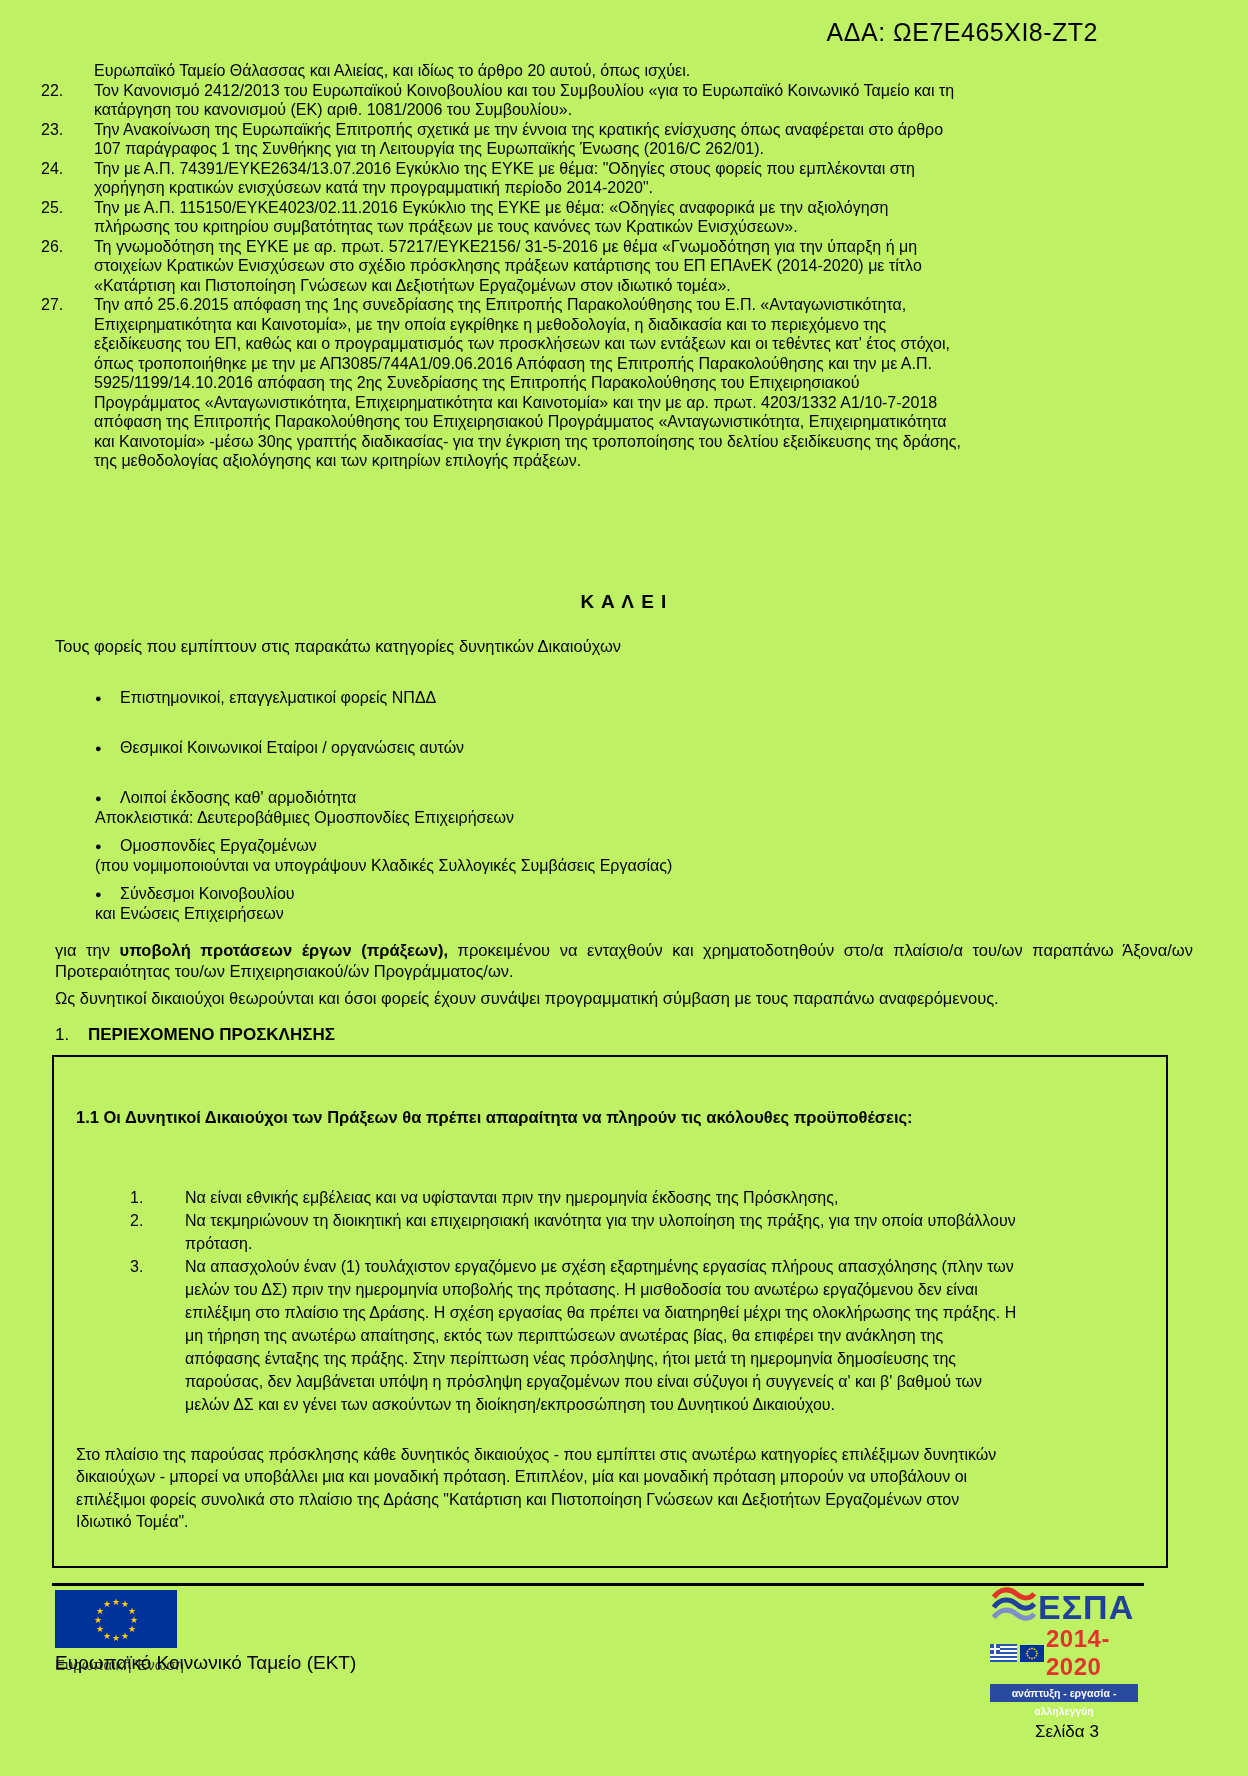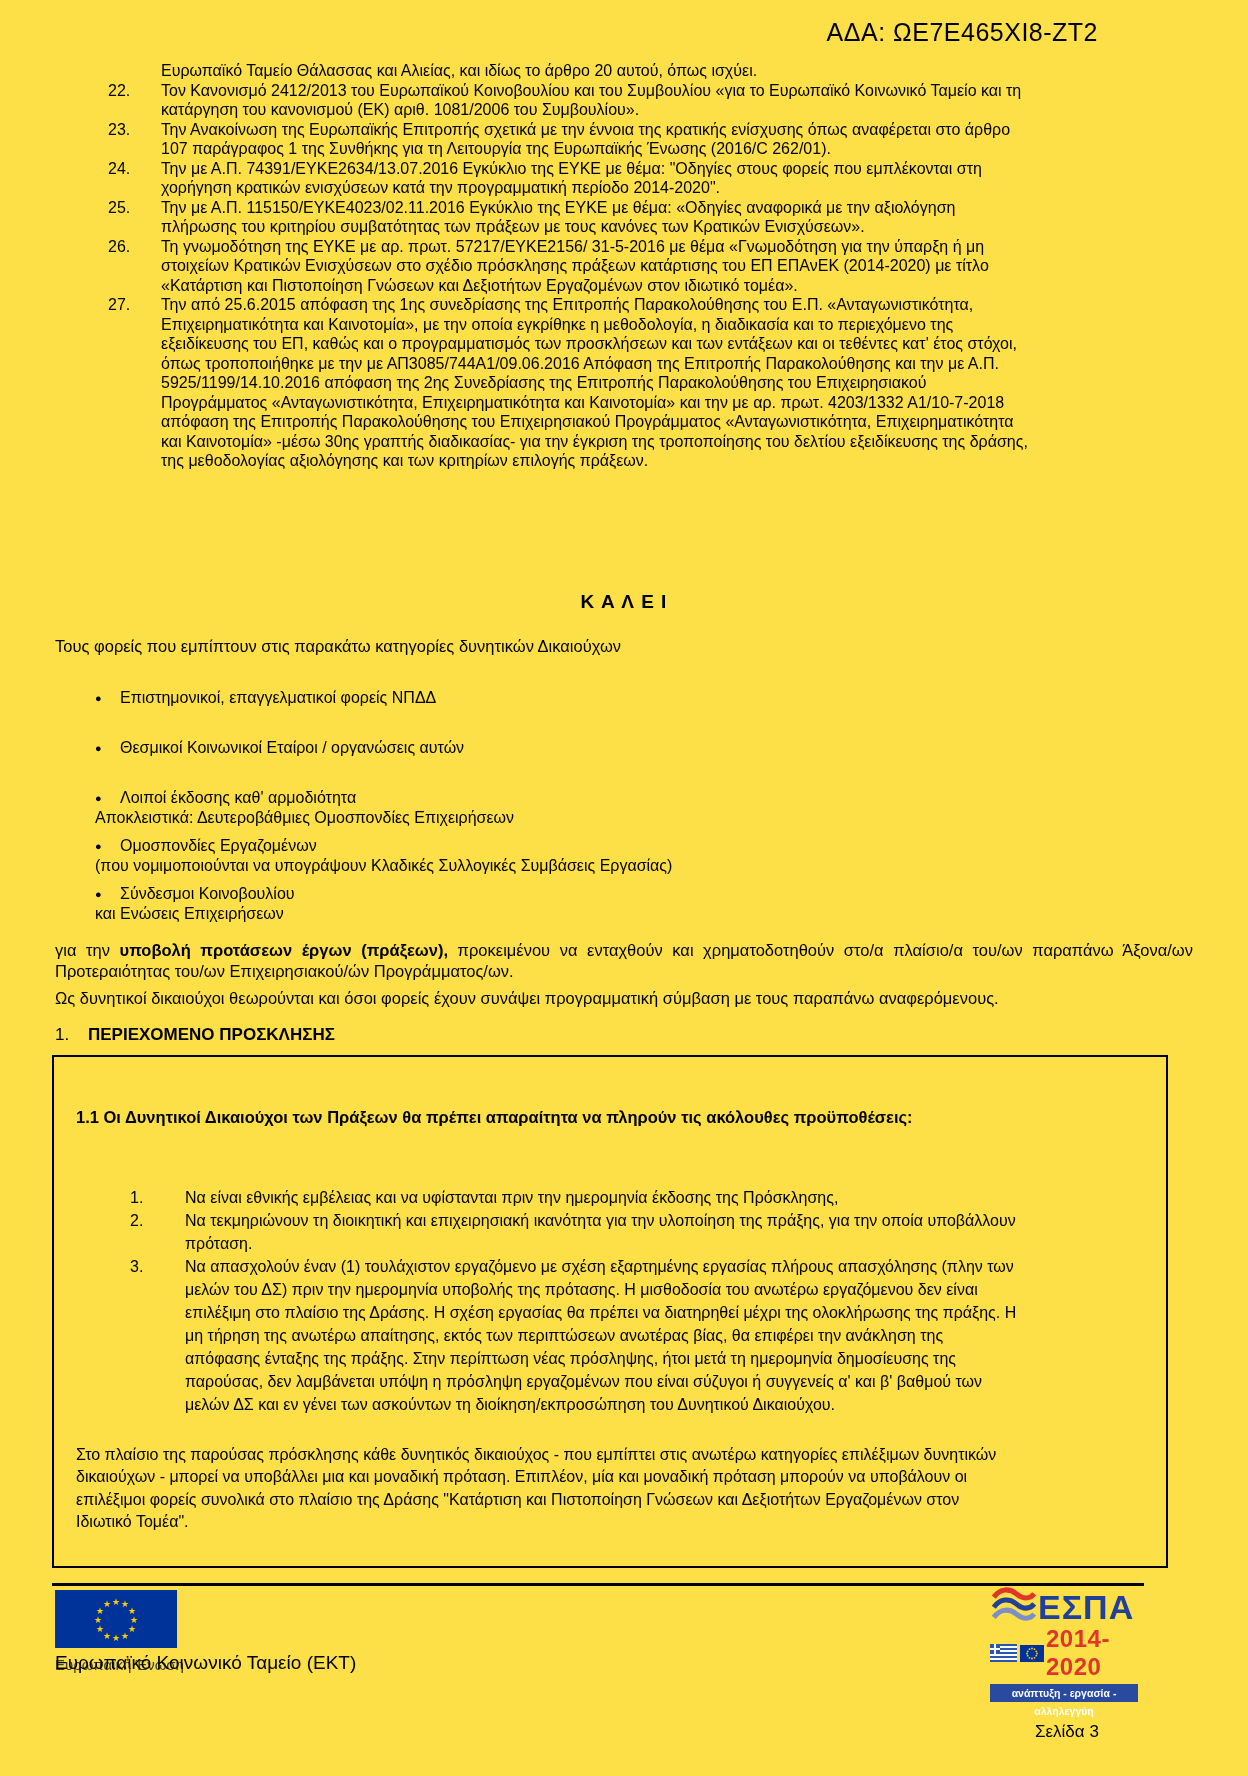--- a/index.html
+++ b/index.html
@@ -1,26 +1,26 @@
 <!DOCTYPE html>
 <html><head>
 <meta charset="utf-8">
 <style>
   html,body { margin:0; padding:0; background:#888; }
   .page {
     position:relative; width:1248px; height:1776px; margin:0 auto;
-    background:#fde047; color:#000;
+    background:#bef264; color:#000;
     font-family:"Liberation Sans", sans-serif;
     overflow:hidden;
   }
   
   .ada { text-align:right; padding:18px 150px 0 0; font-size:25px; letter-spacing:0.5px; }
 
   
-  .refs { margin:14px 88px 0 108px; font-size:16px; line-height:19.5px; }
+  .refs { margin:14px 88px 0 41px; font-size:16px; line-height:19.5px; }
   .ref-row { display:flex; }
   .ref-num { width:53px; flex:none; }
   .ref-text { flex:1; white-space:pre-line; }
 
   
   .kalei-heading { margin-top:120px; text-align:center; font-weight:bold; font-size:19px; letter-spacing:1px; }
   .kalei-intro { margin:24px 55px 0 55px; font-size:16.5px; }
   .bullets { margin:32px 55px 0 95px; font-size:16px; line-height:20px; }
   .bullet-item { margin-top:30px; }
   .bullet-item.tight { margin-top:8px; }

